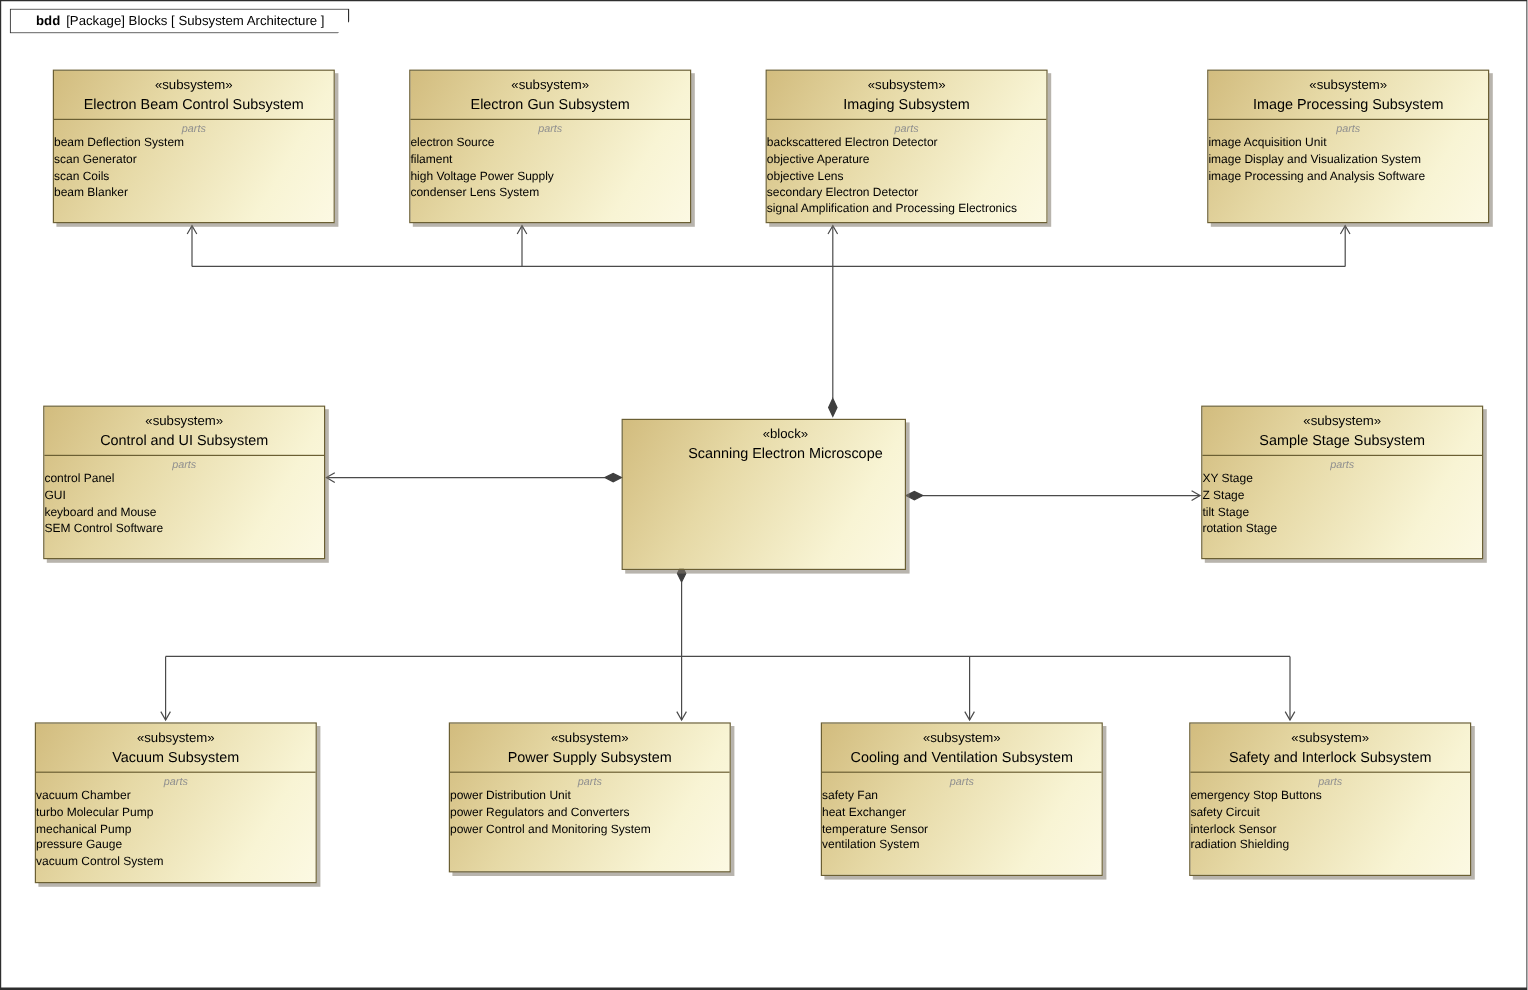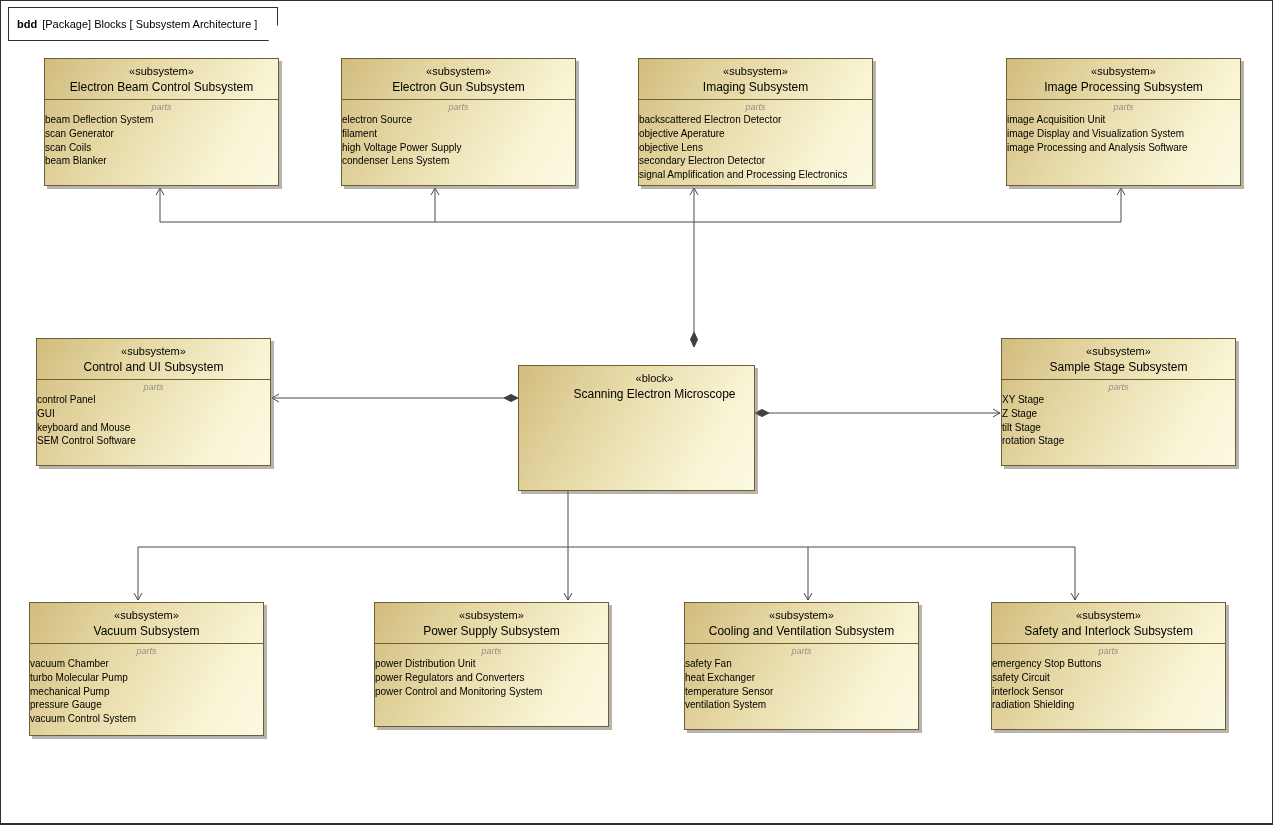--- a/index.html
+++ b/index.html
@@ -2,22 +2,22 @@
 <html><head>
 <meta charset="utf-8">
 <style>
   html,body { margin:0; padding:0; background:#ffffff; }
   .frame {
     position:relative; width:1273px; height:825px; box-sizing:border-box;
     background:#ffffff; border:1px solid #2e2e2e; border-bottom-width:2px;
     font-family:"Liberation Sans", sans-serif; overflow:hidden;
   }
   .frame-tab {
-    position:absolute; left:7px; top:6px; height:34px; box-sizing:border-box;
-    padding:0 20px 0 8px; border:1px solid #2e2e2e; background:#ffffff;
+    position:absolute; left:7px; top:6px; height:21px; box-sizing:border-box;
+    padding:0 20px 0 21px; border:1px solid #2e2e2e; background:#ffffff;
     display:flex; align-items:center; gap:5px; font-size:11px; color:#000;
     clip-path: polygon(0 0, 100% 0, 100% 50%, calc(100% - 10px) 100%, 0 100%);
   }
   .tab-kind { font-weight:bold; }
   .connector-layer { position:absolute; left:0; top:0; width:1273px; height:825px; }
   .block {
     position:absolute; box-sizing:border-box;
     border:1px solid #6b5f33;
     background:linear-gradient(120deg,#d2bc7e 0%,#e6d9a6 35%,#f8f4d4 78%,#fcf9e3 100%);
     box-shadow:3px 3px 0 rgba(125,118,106,0.55);
@@ -156,21 +156,21 @@
       <div class="parts-label">parts</div>
       <div class="parts-list">
           <div class="part-item">control Panel</div>
           <div class="part-item">GUI</div>
           <div class="part-item">keyboard and Mouse</div>
           <div class="part-item">SEM Control Software</div>
         </div>
     </div>
   </div>
 
-  <div class="block" style="left:517px; top:364px; width:237px; height:126px;padding-left:36px;">
+  <div class="block" style="left:517px; top:348px; width:237px; height:126px;padding-left:36px;">
     <div class="block-header">
       <div class="stereotype">«block»</div>
       <div class="block-name">Scanning Electron Microscope</div>
     </div>
   </div>
 
   <div class="block subsystem" style="left:1000px; top:337px; width:235px; height:128px;">
     <div class="block-header">
       <div class="stereotype">«subsystem»</div>
       <div class="block-name">Sample Stage Subsystem</div>

